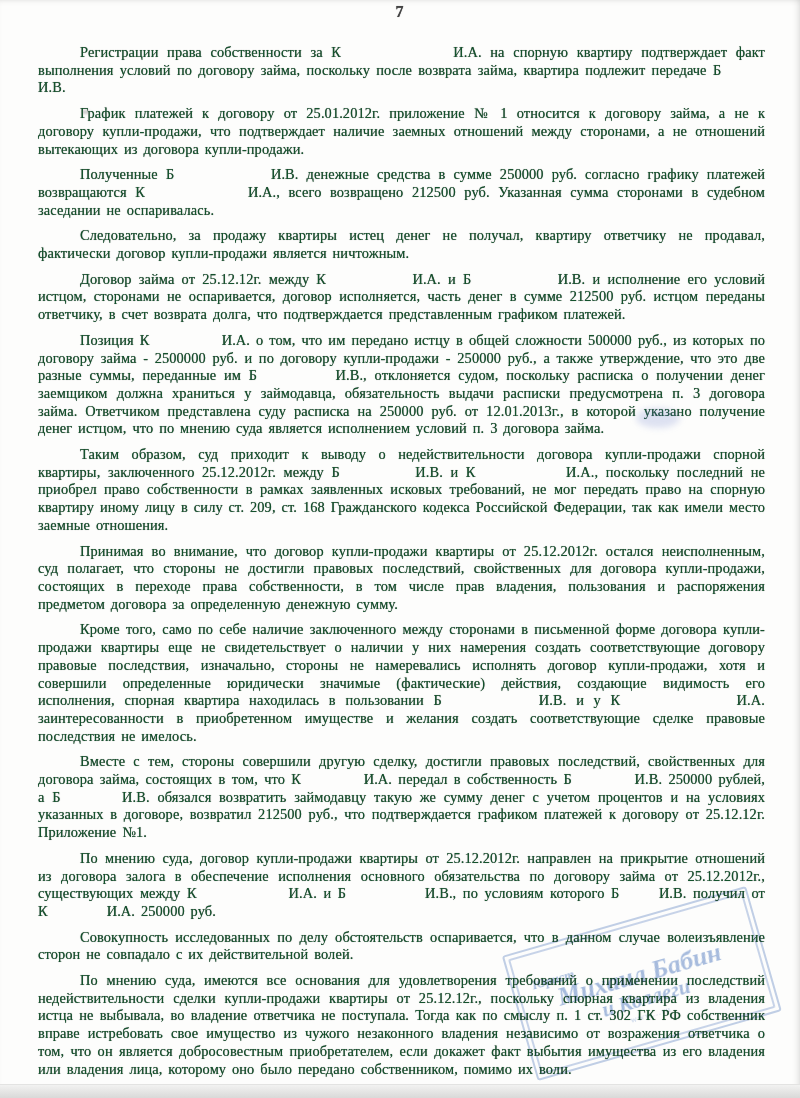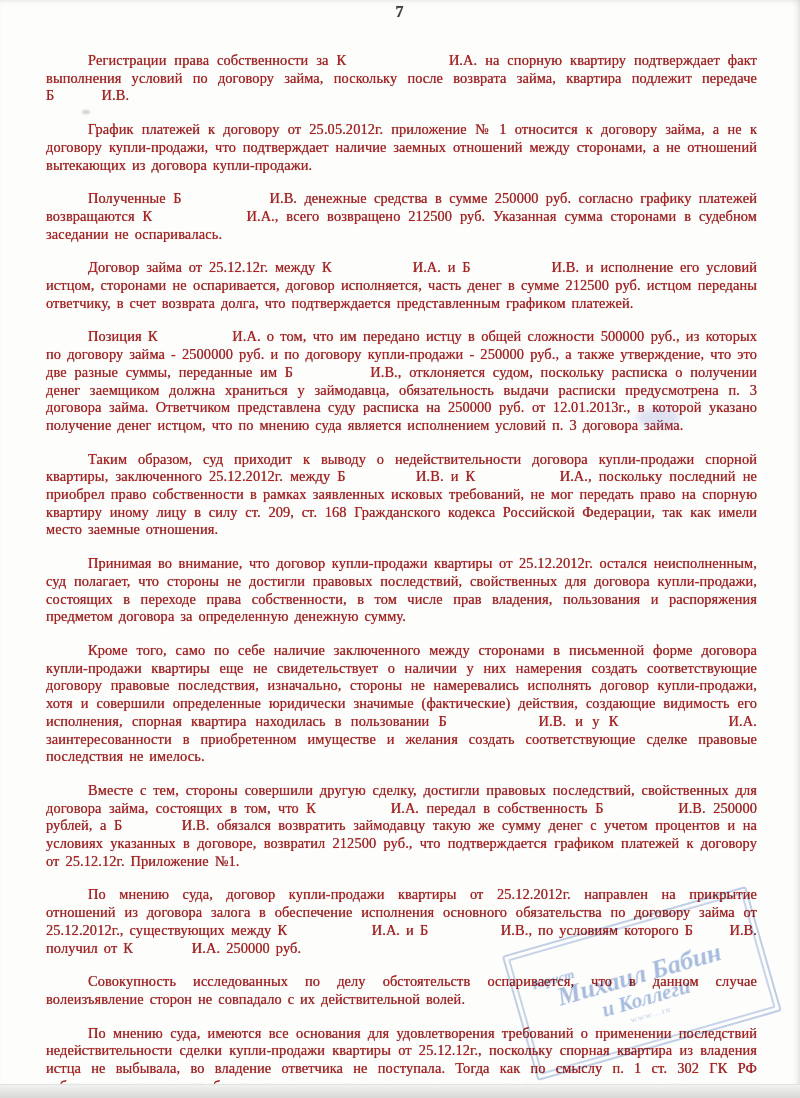--- a/index.html
+++ b/index.html
@@ -17,28 +17,28 @@
     position:absolute;top:3px;left:0;right:0;
     text-align:center;
     font-size:16px;font-weight:bold;color:#444;
     letter-spacing:1px;
     text-shadow:0 0 .7px rgba(60,60,60,.9);
   }
   .doc-body{
     position:absolute;top:36px;left:30px;right:27px;
   }
   .doc-body p{
-    margin:16px;
+    margin:8px;
     font-size:14.4px;
     line-height:17.7px;
     text-align:justify;
     text-indent:42px;
     word-spacing:2.2px;
     letter-spacing:.1px;
-    color:#b91c1c;
+    color:#14532d;
     text-shadow:0 0 .7px rgba(55,55,55,.85);
   }
   
   .bottom-scan-band{
     position:absolute;left:0;right:0;bottom:0;height:13px;
     background:linear-gradient(#f2f2f1,#d9d9d8);
     border-top:1px solid #e3e3e2;
   }
   .ink-smudge{
     position:absolute;left:636px;top:408px;width:44px;height:20px;
@@ -95,22 +95,23 @@
 </style>
 </head>
 <body>
 
 <div class="page">
 
   <div class="page-number">7</div>
 
   <div class="doc-body">
       <p>Регистрации права собственности за К&nbsp;&nbsp;&nbsp;&nbsp;&nbsp;&nbsp;&nbsp;&nbsp;&nbsp;&nbsp;&nbsp;&nbsp; И.А. на спорную квартиру подтверждает факт выполнения условий по договору займа, поскольку после возврата займа, квартира подлежит передаче Б&nbsp;&nbsp;&nbsp;&nbsp;&nbsp;&nbsp;&nbsp; И.В.</p>
-      <p>График платежей к договору от 25.05.2012г.  приложение № 1 относится к договору займа, а не к договору купли-продажи, что подтверждает наличие заемных отношений между сторонами, а не отношений вытекающих из договора купли-продажи.</p>
+      <p>График платежей к договору от 25.01.2012г.  приложение № 1 относится к договору займа, а не к договору купли-продажи, что подтверждает наличие заемных отношений между сторонами, а не отношений вытекающих из договора купли-продажи.</p>
       <p>Полученные Б&nbsp;&nbsp;&nbsp;&nbsp;&nbsp;&nbsp;&nbsp;&nbsp;&nbsp;&nbsp;&nbsp; И.В. денежные средства в сумме 250000 руб. согласно графику платежей возвращаются К&nbsp;&nbsp;&nbsp;&nbsp;&nbsp;&nbsp;&nbsp;&nbsp;&nbsp;&nbsp;&nbsp; И.А., всего возвращено 212500 руб. Указанная сумма сторонами в судебном заседании не оспаривалась.</p>
+      <p>Следовательно, за продажу квартиры истец денег не получал, квартиру ответчику не продавал, фактически договор купли-продажи является ничтожным.</p>
       <p>Договор займа от 25.12.12г. между К&nbsp;&nbsp;&nbsp;&nbsp;&nbsp;&nbsp;&nbsp;&nbsp;&nbsp;&nbsp;&nbsp; И.А. и Б&nbsp;&nbsp;&nbsp;&nbsp;&nbsp;&nbsp;&nbsp;&nbsp;&nbsp;&nbsp;&nbsp; И.В. и исполнение его условий истцом, сторонами не оспаривается, договор исполняется, часть денег в сумме 212500 руб. истцом переданы ответчику,  в счет возврата долга, что подтверждается представленным графиком платежей.</p>
       <p>Позиция К&nbsp;&nbsp;&nbsp;&nbsp;&nbsp;&nbsp;&nbsp;&nbsp;&nbsp;&nbsp;&nbsp; И.А. о том, что им передано истцу в общей сложности  500000 руб., из которых по договору займа  -  2500000 руб. и  по договору купли-продажи  - 250000 руб., а также утверждение, что это две разные суммы, переданные им Б&nbsp;&nbsp;&nbsp;&nbsp;&nbsp;&nbsp;&nbsp;&nbsp;&nbsp; И.В., отклоняется судом, поскольку расписка  о получении денег заемщиком должна храниться у займодавца, обязательность выдачи расписки предусмотрена п. 3 договора займа. Ответчиком представлена суду расписка на 250000 руб. от 12.01.2013г., в которой указано получение денег истцом, что по мнению суда является исполнением условий п. 3 договора займа.</p>
       <p>Таким образом, суд приходит к выводу о недействительности договора купли-продажи спорной квартиры, заключенного 25.12.2012г. между Б&nbsp;&nbsp;&nbsp;&nbsp;&nbsp;&nbsp;&nbsp;&nbsp;&nbsp; И.В. и К&nbsp;&nbsp;&nbsp;&nbsp;&nbsp;&nbsp;&nbsp;&nbsp;&nbsp;&nbsp;&nbsp; И.А.,  поскольку последний не приобрел право собственности в рамках заявленных исковых требований, не мог передать право на спорную квартиру  иному лицу в силу ст. 209, ст. 168 Гражданского кодекса Российской Федерации, так как имели место заемные отношения.</p>
       <p>Принимая во внимание, что  договор купли-продажи квартиры от 25.12.2012г. остался неисполненным, суд полагает, что стороны не достигли правовых последствий, свойственных для договора купли-продажи, состоящих в переходе права собственности, в том числе прав владения, пользования и распоряжения предметом договора за определенную денежную сумму.</p>
       <p>Кроме того, само по себе наличие заключенного между сторонами в письменной форме договора купли-продажи квартиры еще не свидетельствует о наличии у них намерения создать соответствующие договору правовые последствия, изначально, стороны не намеревались исполнять договор купли-продажи, хотя и совершили определенные юридически значимые (фактические) действия, создающие видимость его исполнения,  спорная квартира находилась в пользовании Б&nbsp;&nbsp;&nbsp;&nbsp;&nbsp;&nbsp;&nbsp;&nbsp;&nbsp; И.В. и у К&nbsp;&nbsp;&nbsp;&nbsp;&nbsp;&nbsp;&nbsp;&nbsp;&nbsp;&nbsp;&nbsp; И.А. заинтересованности в приобретенном имуществе и желания создать соответствующие сделке правовые последствия не имелось.</p>
       <p>Вместе с тем, стороны совершили другую сделку, достигли правовых последствий, свойственных для договора займа, состоящих в том, что К&nbsp;&nbsp;&nbsp;&nbsp;&nbsp;&nbsp;&nbsp;&nbsp;&nbsp; И.А. передал в собственность Б&nbsp;&nbsp;&nbsp;&nbsp;&nbsp;&nbsp;&nbsp;&nbsp;&nbsp; И.В. 250000 рублей, а Б&nbsp;&nbsp;&nbsp;&nbsp;&nbsp;&nbsp;&nbsp; И.В. обязался возвратить займодавцу такую же сумму денег с учетом процентов и на условиях указанных в договоре, возвратил 212500 руб., что подтверждается графиком платежей к договору от 25.12.12г. Приложение №1.</p>
       <p>По мнению суда, договор купли-продажи квартиры от 25.12.2012г. направлен на прикрытие отношений из договора залога в обеспечение исполнения основного обязательства по договору займа от 25.12.2012г., существующих между К&nbsp;&nbsp;&nbsp;&nbsp;&nbsp;&nbsp;&nbsp;&nbsp;&nbsp;&nbsp;&nbsp;&nbsp;&nbsp; И.А. и Б&nbsp;&nbsp;&nbsp;&nbsp;&nbsp;&nbsp;&nbsp;&nbsp;&nbsp;&nbsp;&nbsp; И.В., по условиям которого Б&nbsp;&nbsp;&nbsp;&nbsp;&nbsp; И.В. получил  от К&nbsp;&nbsp;&nbsp;&nbsp;&nbsp;&nbsp;&nbsp;&nbsp;&nbsp; И.А. 250000 руб.</p>
       <p>Совокупность исследованных по делу обстоятельств оспаривается, что в данном случае волеизъявление сторон не совпадало с их действительной волей.</p>
       <p>По мнению суда, имеются все основания для удовлетворения требований о применении последствий недействительности сделки купли-продажи квартиры от 25.12.12г., поскольку спорная квартира из владения истца не выбывала, во владение ответчика не поступала. Тогда как по смыслу п. 1 ст. 302 ГК РФ собственник вправе истребовать свое имущество из чужого незаконного владения независимо от возражения ответчика о том, что он является добросовестным приобретателем, если докажет факт выбытия имущества из его владения или владения лица, которому оно было передано собственником, помимо их воли.</p>
     </div>

